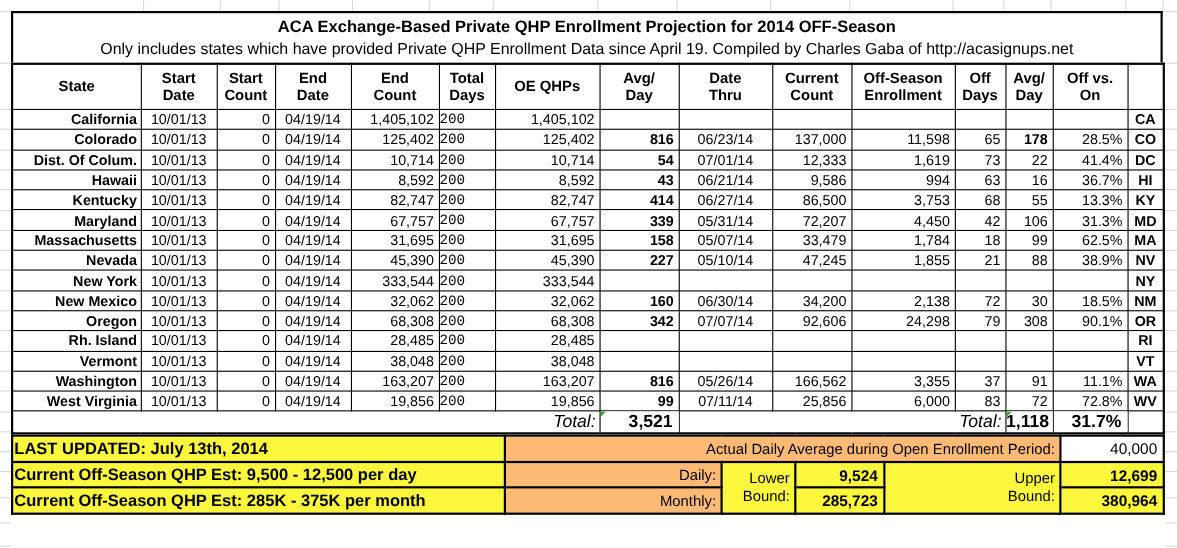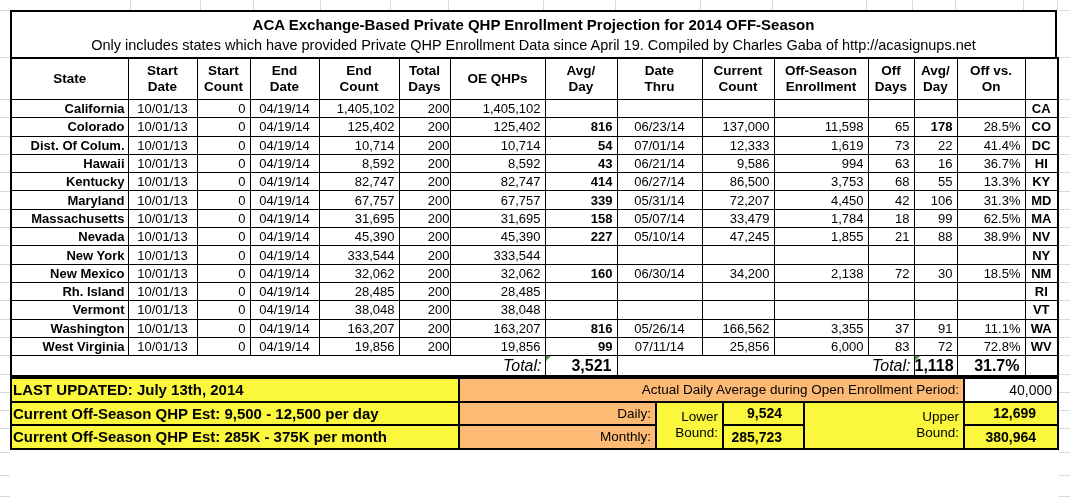--- a/index.html
+++ b/index.html
@@ -18,39 +18,39 @@
 
   
   .main-table{border:2px solid #000;}
   .main-table th{border:1px solid #000;font-size:13.5px;font-weight:700;white-space:pre-line;
     line-height:1.22;height:40px;vertical-align:middle;padding:0 1px;overflow:hidden;}
   .main-table td{border:1px solid #000;font-size:13px;height:17.3px;padding:0;
     white-space:nowrap;vertical-align:middle;overflow:hidden;}
   .c-state{font-weight:700;text-align:right;padding-right:3px !important;}
   .c-date{text-align:center;}
   .c-num{text-align:right;padding-right:4px !important;}
-  .c-center{text-align:right;}
+  .c-center{text-align:left;font-family:Liberation Mono, monospace;}
   .c-abbr{font-weight:700;text-align:center;}
   .bold{font-weight:700;}
 
   tr.total-row td{border:none;height:19px;font-size:16px;background:#fff;}
   tr.total-row td.total-label{font-style:italic;text-align:right;padding-right:3px !important;}
   tr.total-row td.boxed{border:1px solid #000;text-align:right;padding-right:5px !important;
     font-weight:700;position:relative;}
   td.flagged::before{content:"";position:absolute;left:0;top:0;width:0;height:0;
     border-top:5px solid var(--flag,#3F9C3F);border-right:5px solid transparent;}
 
   
   .bottom-table td{border:2px solid #000;height:19.5px;vertical-align:middle;font-size:13.5px;
     white-space:nowrap;overflow:hidden;}
   .bottom-table .big{font-weight:700;font-size:15px;text-align:left;}
   .bottom-table .wlabel{text-align:right;padding-right:4px;background:#fdba74;}
   .bottom-table .wval{text-align:right;padding-right:5px;font-size:14px;background:#fff;}
   .bottom-table .ylabel{text-align:right;padding-right:4px;white-space:pre-line;line-height:1.2;}
-  .bottom-table .yval{font-weight:700;text-align:right;padding-right:21px;font-size:14px;}
+  .bottom-table .yval{font-weight:700;text-align:right;padding-right:5px;font-size:14px;}
 </style>
 </head>
 <body>
 
 <div class="sheet">
 
   <div>
       <div class="gridline" style="left: 130px; top: 0px; width: 1px; height: 10px;"></div>
       <div class="gridline" style="left: 200px; top: 0px; width: 1px; height: 10px;"></div>
       <div class="gridline" style="left: 253px; top: 0px; width: 1px; height: 10px;"></div>
@@ -349,20 +349,37 @@
             <td class="c-num bold">160</td>
             <td class="c-date">06/30/14</td>
             <td class="c-num">34,200</td>
             <td class="c-num">2,138</td>
             <td class="c-num">72</td>
             <td class="c-num">30</td>
             <td class="c-num">18.5%</td>
             <td class="c-abbr">NM</td>
           </tr>
 
+          <tr>
+            <td class="c-state">Oregon</td>
+            <td class="c-date">10/01/13</td>
+            <td class="c-num">0</td>
+            <td class="c-date">04/19/14</td>
+            <td class="c-num">68,308</td>
+            <td class="c-center">200</td>
+            <td class="c-num">68,308</td>
+            <td class="c-num bold">342</td>
+            <td class="c-date">07/07/14</td>
+            <td class="c-num">92,606</td>
+            <td class="c-num">24,298</td>
+            <td class="c-num">79</td>
+            <td class="c-num">308</td>
+            <td class="c-num">90.1%</td>
+            <td class="c-abbr">OR</td>
+          </tr>
 
           <tr>
             <td class="c-state">Rh. Island</td>
             <td class="c-date">10/01/13</td>
             <td class="c-num">0</td>
             <td class="c-date">04/19/14</td>
             <td class="c-num">28,485</td>
             <td class="c-center">200</td>
             <td class="c-num">28,485</td>
             <td class="c-num bold"></td>

